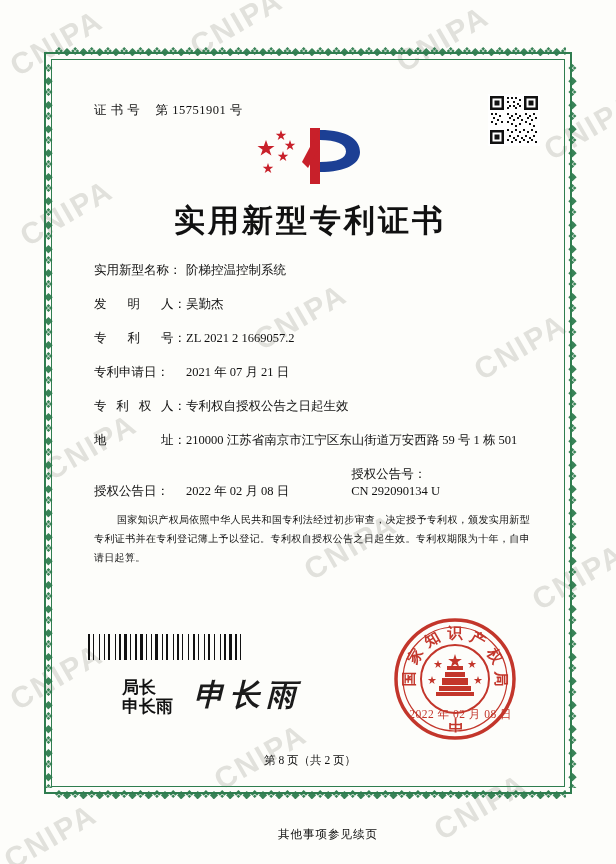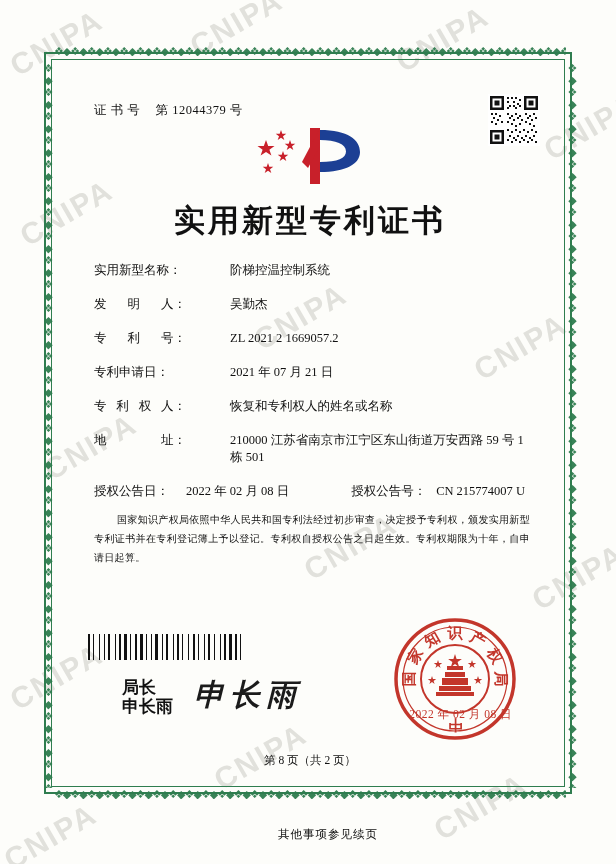--- a/index.html
+++ b/index.html
@@ -143,33 +143,33 @@
     letter-spacing: 0px;
     white-space: nowrap;
   }
   .row .lbl.spread {
     display: flex;
     justify-content: space-between;
   }
   .row .val {
     flex: 1 1 auto;
     word-break: break-all;
-    margin-left: 44px;
   }
   .row-inline {
     display: flex;
     align-items: flex-end;
     font-size: 12.5px;
     color: #111;
     line-height: 17px;
     margin-bottom: 17px;
   }
   .row-inline .seg2 {
     margin-left: 62px;
     display: flex;
+    flex-direction: column;
   }
   .row-inline .seg2 .lbl2 {
     white-space: nowrap;
     margin-right: 10px;
   }
 
   
   .paras {
     position: absolute;
     left: 28px;
@@ -290,21 +290,21 @@
   <div class="orn orn-top" id="orn-top">❖◆❖◆❖◆❖◆❖◆❖◆❖◆❖◆❖◆❖◆❖◆❖◆❖◆❖◆❖◆❖◆❖◆❖◆❖◆❖◆❖◆❖◆❖◆❖◆❖◆❖◆❖◆❖◆❖◆❖◆❖◆❖◆❖◆❖◆❖◆❖◆❖◆❖◆❖◆❖◆❖◆❖◆❖◆❖◆❖◆❖◆❖◆❖◆❖◆❖◆❖◆❖◆❖◆❖◆❖◆❖◆❖◆❖◆❖◆❖◆❖◆❖◆❖◆❖◆❖◆❖◆❖◆❖◆❖◆❖◆❖◆❖◆❖◆❖◆❖◆❖◆❖◆❖◆❖◆❖◆❖◆❖◆❖◆❖◆❖◆❖◆❖◆❖◆❖◆❖◆</div>
   <div class="orn orn-bottom" id="orn-bottom">❖◆❖◆❖◆❖◆❖◆❖◆❖◆❖◆❖◆❖◆❖◆❖◆❖◆❖◆❖◆❖◆❖◆❖◆❖◆❖◆❖◆❖◆❖◆❖◆❖◆❖◆❖◆❖◆❖◆❖◆❖◆❖◆❖◆❖◆❖◆❖◆❖◆❖◆❖◆❖◆❖◆❖◆❖◆❖◆❖◆❖◆❖◆❖◆❖◆❖◆❖◆❖◆❖◆❖◆❖◆❖◆❖◆❖◆❖◆❖◆❖◆❖◆❖◆❖◆❖◆❖◆❖◆❖◆❖◆❖◆❖◆❖◆❖◆❖◆❖◆❖◆❖◆❖◆❖◆❖◆❖◆❖◆❖◆❖◆❖◆❖◆❖◆❖◆❖◆❖◆</div>
   <div class="orn orn-left" id="orn-left">❖◆❖◆❖◆❖◆❖◆❖◆❖◆❖◆❖◆❖◆❖◆❖◆❖◆❖◆❖◆❖◆❖◆❖◆❖◆❖◆❖◆❖◆❖◆❖◆❖◆❖◆❖◆❖◆❖◆❖◆❖◆❖◆❖◆❖◆❖◆❖◆❖◆❖◆❖◆❖◆❖◆❖◆❖◆❖◆❖◆❖◆❖◆❖◆❖◆❖◆❖◆❖◆❖◆❖◆❖◆❖◆❖◆❖◆❖◆❖◆❖◆❖◆❖◆❖◆❖◆❖◆❖◆❖◆❖◆❖◆❖◆❖◆❖◆❖◆❖◆❖◆❖◆❖◆❖◆❖◆❖◆❖◆❖◆❖◆❖◆❖◆❖◆❖◆❖◆❖◆</div>
   <div class="orn orn-right" id="orn-right">❖◆❖◆❖◆❖◆❖◆❖◆❖◆❖◆❖◆❖◆❖◆❖◆❖◆❖◆❖◆❖◆❖◆❖◆❖◆❖◆❖◆❖◆❖◆❖◆❖◆❖◆❖◆❖◆❖◆❖◆❖◆❖◆❖◆❖◆❖◆❖◆❖◆❖◆❖◆❖◆❖◆❖◆❖◆❖◆❖◆❖◆❖◆❖◆❖◆❖◆❖◆❖◆❖◆❖◆❖◆❖◆❖◆❖◆❖◆❖◆❖◆❖◆❖◆❖◆❖◆❖◆❖◆❖◆❖◆❖◆❖◆❖◆❖◆❖◆❖◆❖◆❖◆❖◆❖◆❖◆❖◆❖◆❖◆❖◆❖◆❖◆❖◆❖◆❖◆❖◆</div>
 
   <div class="inner">
 
     <div class="cert-no">
       <span>证 书 号</span>
       <span style="display:inline-block;width:8px"></span>
-      <span>第 12044379 号</span>
+      <span>第 15751901 号</span>
     </div>
 
     <div class="qr">
       <svg width="52" height="52" viewBox="0 0 52 52" aria-hidden="true">
         <rect x="0" y="0" width="52" height="52" fill="#ffffff"></rect>
         <g fill="#111111">
           <rect x="2" y="2" width="14" height="14"></rect>
             <rect x="4.5" y="4.5" width="9" height="9" fill="#ffffff"></rect>
             <rect x="6.5" y="6.5" width="5" height="5"></rect>
           <rect x="36" y="2" width="14" height="14"></rect>
@@ -431,37 +431,37 @@
         <div class="val">2021 年 07 月 21 日</div>
       </div>
 
       <div class="row">
         <div class="lbl spread">
             <span>专</span>
             <span>利</span>
             <span>权</span>
             <span>人：</span>
           </div>
-        <div class="val">恢复和专利权人的姓名或名称</div>
+        <div class="val">专利权自授权公告之日起生效</div>
       </div>
 
       <div class="row">
         <div class="lbl spread">
             <span>地</span>
             <span>址：</span>
           </div>
         <div class="val">210000  江苏省南京市江宁区东山街道万安西路 59 号 1 栋 501</div>
       </div>
 
       <div class="row-inline">
         <div class="lbl" style="width:92px;flex:0 0 92px;">授权公告日：</div>
         <div>2022 年 02 月 08 日</div>
         <div class="seg2">
           <span class="lbl2">授权公告号：</span>
-          <span>CN 215774007 U</span>
+          <span>CN 292090134 U</span>
         </div>
       </div>
 
     </div>
 
     <div class="paras">
       <div class="para">国家知识产权局依照中华人民共和国专利法经过初步审查，决定授予专利权，颁发实用新型专利证书并在专利登记簿上予以登记。专利权自授权公告之日起生效。专利权期限为十年，自申请日起算。</div>
     </div>
 
     <div class="barcode" id="barcode">

